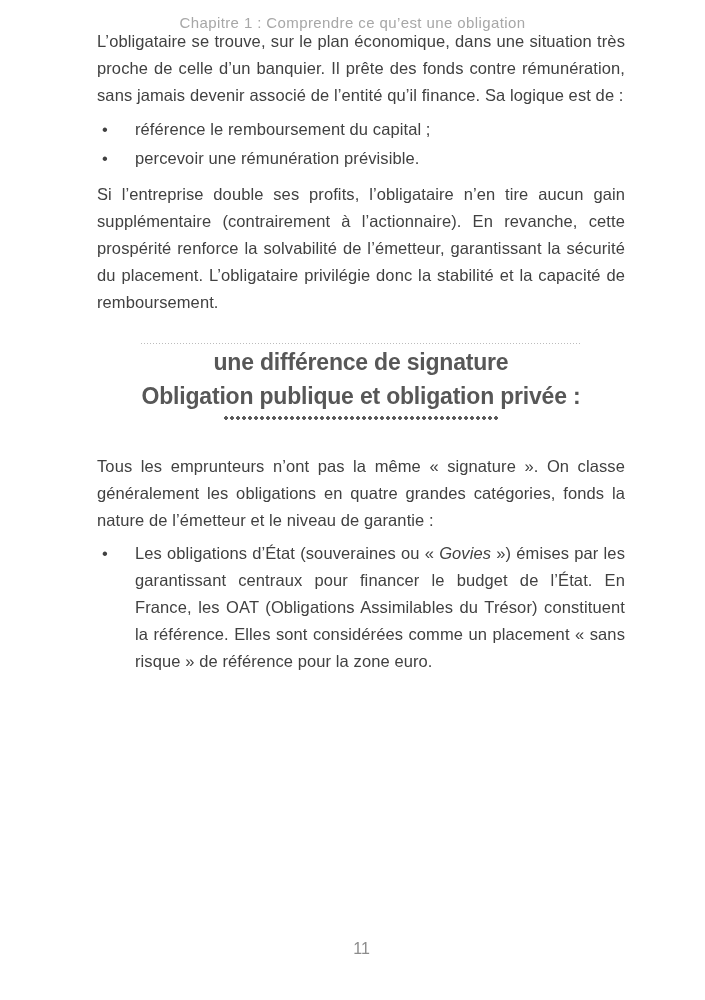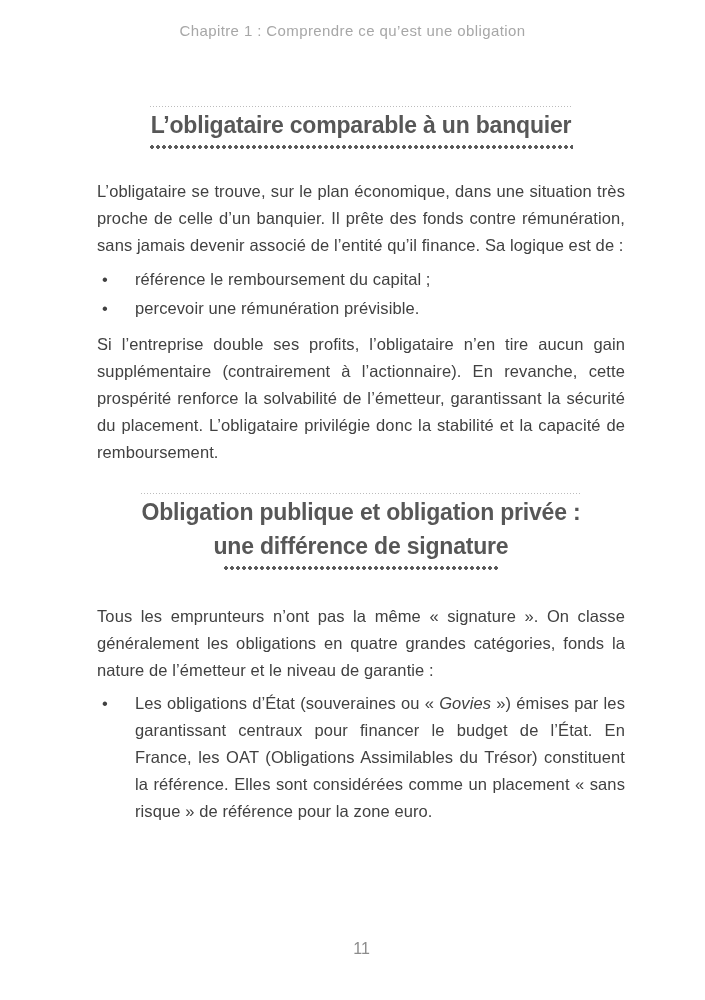--- a/index.html
+++ b/index.html
@@ -10,21 +10,21 @@
   .page {
     position: relative;
     width: 705px;
     height: 1000px;
     background: #ffffff;
     font-family: "Liberation Sans", sans-serif;
     overflow: hidden;
   }
   .running-header {
     position: absolute;
-    top: 22px;
+    top: 14px;
     left: 0;
     width: 100%;
     text-align: center;
     font-size: 15px;
     letter-spacing: 0.4px;
     color: #a7a7a7;
   }
   .content {
     position: absolute;
     top: 0;
@@ -117,47 +117,42 @@
 </head>
 <body>
 
 <div class="page">
 
   <div class="running-header">Chapitre 1 : Comprendre ce qu’est une obligation</div>
 
   <div class="content">
 
     <section>
-      <div class="heading-block hb1">
-        <div class="dots dots-thin"></div>
-        <h2 class="section-title">L’obligataire comparable à un banquier</h2>
-        <div class="dots dots-thick"></div>
-      </div>
 
       <p class="para p1">L’obligataire se trouve, sur le plan économique, dans une situation très proche de celle d’un banquier. Il prête des fonds contre rémunération, sans jamais devenir associé de l’entité qu’il finance. Sa logique est de :</p>
 
       <ul class="bullets bullets-tight">
         <li>
           <span class="b-dot">•</span>
           <span class="li-text">référence le remboursement du capital ;</span>
         </li>
         <li>
           <span class="b-dot">•</span>
           <span class="li-text">percevoir une rémunération prévisible.</span>
         </li>
       </ul>
 
       <p class="para p2">Si l’entreprise double ses profits, l’obligataire n’en tire aucun gain supplémentaire (contrairement à l’actionnaire). En revanche, cette prospérité renforce la solvabilité de l’émetteur, garantissant la sécurité du placement. L’obligataire privilégie donc la stabilité et la capacité de remboursement.</p>
     </section>
 
     <section>
       <div class="heading-block hb2">
         <div class="dots dots-thin"></div>
+        <h2 class="section-title">une différence de signature</h2>
         <h2 class="section-title">Obligation publique et obligation privée :</h2>
-        <h2 class="section-title">une différence de signature</h2>
         <div class="dots dots-thick dots-thick-narrow"></div>
       </div>
 
       <p class="para p3">Tous les emprunteurs n’ont pas la même « signature ». On classe généralement les obligations en quatre grandes catégories, fonds la nature de l’émetteur et le niveau de garantie :</p>
 
       <ul class="bullets bullets-wide">
         <li>
           <span class="b-dot">•</span>
           <span class="li-text li-just"><span>Les obligations d’État (souveraines ou « </span><i>Govies</i><span> ») émises par les garantissant centraux pour financer le budget de l’État. En France, les OAT (Obligations Assimilables du Trésor) constituent la référence. Elles sont considérées comme un placement « sans risque » de référence pour la zone euro.</span></span>
         </li>

